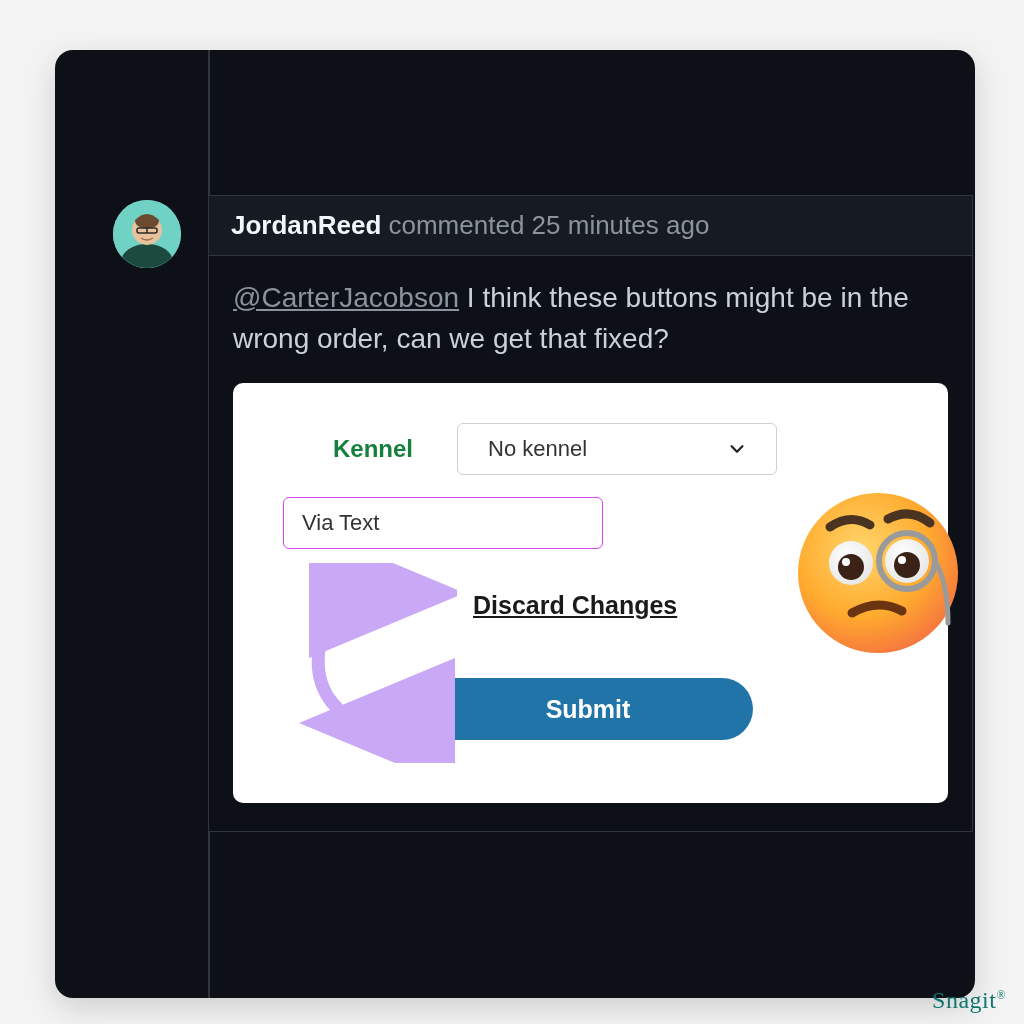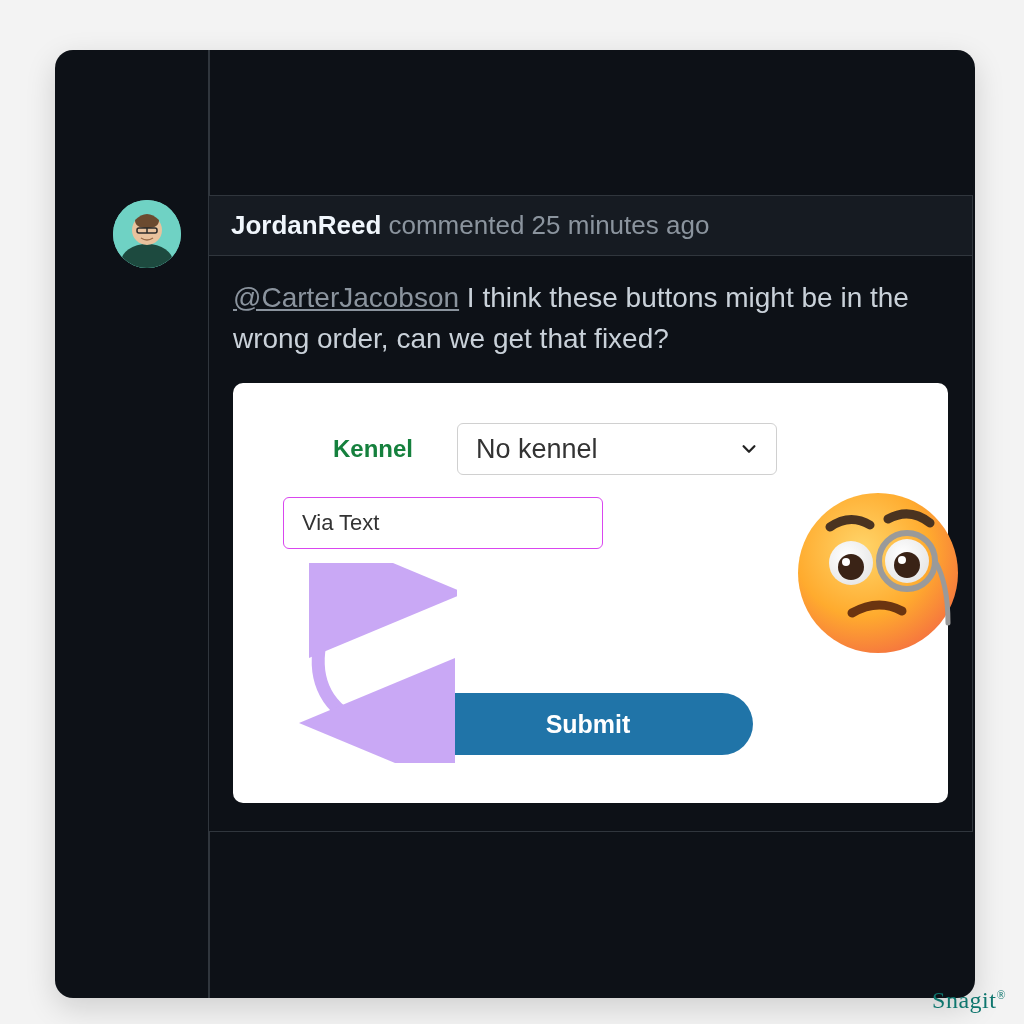--- a/index.html
+++ b/index.html
@@ -97,22 +97,22 @@
   .select-wrap {
     flex: 1;
     max-width: 320px;
     height: 52px;
     border: 1px solid #d0d0d0;
     border-radius: 6px;
     background: #fff;
     display: flex;
     align-items: center;
     justify-content: space-between;
-    padding: 0 18px;
-    font-size: 27px;
+    padding: 0 30px;
+    font-size: 22px;
     color: #333;
   }
   .chevron {
     width: 18px;
     height: 18px;
   }
   .input-wrap {
     flex: 1;
     max-width: 320px;
     height: 52px;
@@ -130,21 +130,21 @@
     left: 240px;
     top: 208px;
     font-size: 25px;
     font-weight: 700;
     text-decoration: underline;
     color: #1a1a1a;
   }
   .submit-btn {
     position: absolute;
     left: 190px;
-    top: 310px;
+    top: 295px;
     width: 330px;
     height: 62px;
     background: #2074a8;
     color: #fff;
     border: none;
     border-radius: 32px;
     font-size: 25px;
     font-weight: 600;
     cursor: pointer;
   }
@@ -214,20 +214,21 @@
             </svg>
           </div>
         </div>
 
         <div class="form-row">
           <div class="input-wrap">
             <span>Via Text</span>
           </div>
         </div>
 
+        <a class="discard-link">Discard Changes</a>
 
         <button class="submit-btn">Submit</button>
 
         <svg class="swap-arrow" viewBox="0 0 180 200">
           <defs>
             <marker id="ah" markerWidth="14" markerHeight="14" refX="6" refY="5" orient="auto">
               <path d="M0 0 L12 5 L0 10 Z" fill="#c9a8f5"></path>
             </marker>
           </defs>
           <path d="M 100 160 C 20 160, 20 30, 110 30" stroke="#c9a8f5" stroke-width="13" fill="none" marker-start="url(#ah)" marker-end="url(#ah)" stroke-linecap="round"></path>

